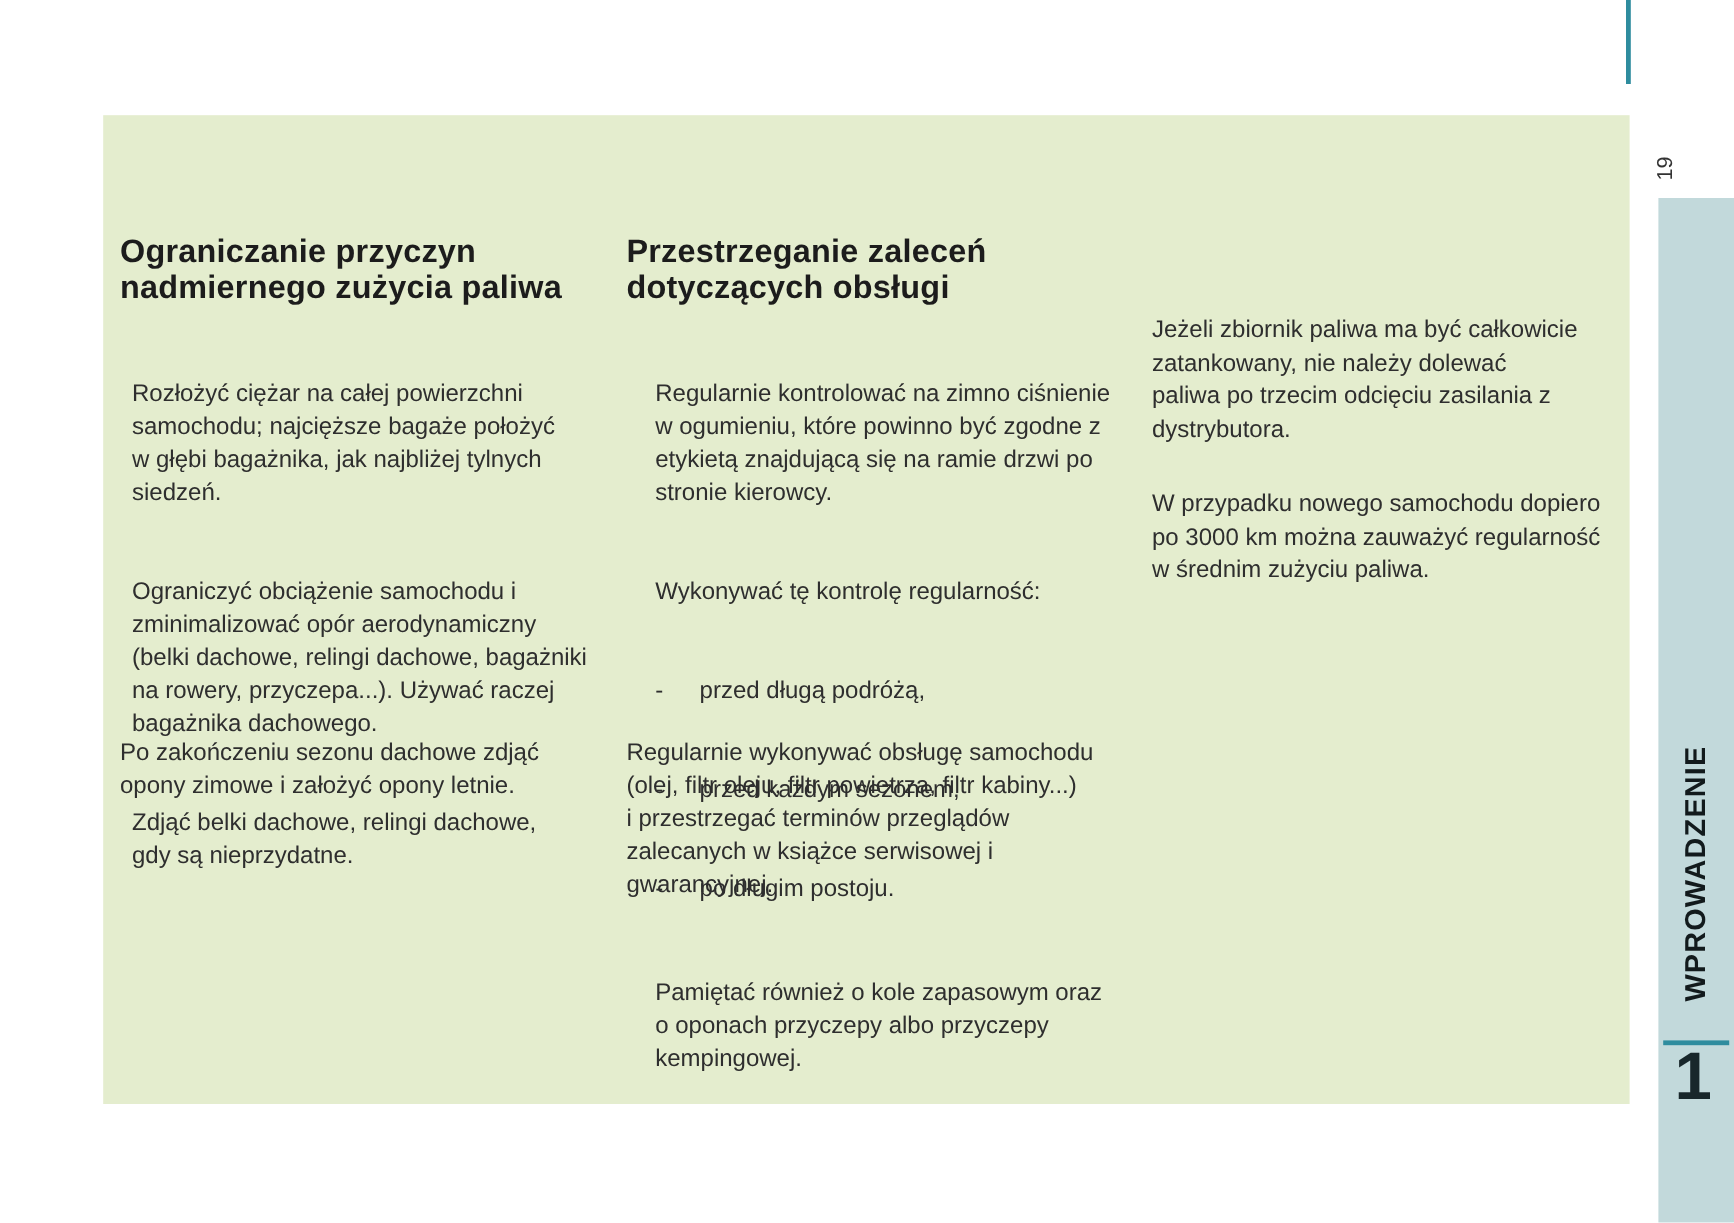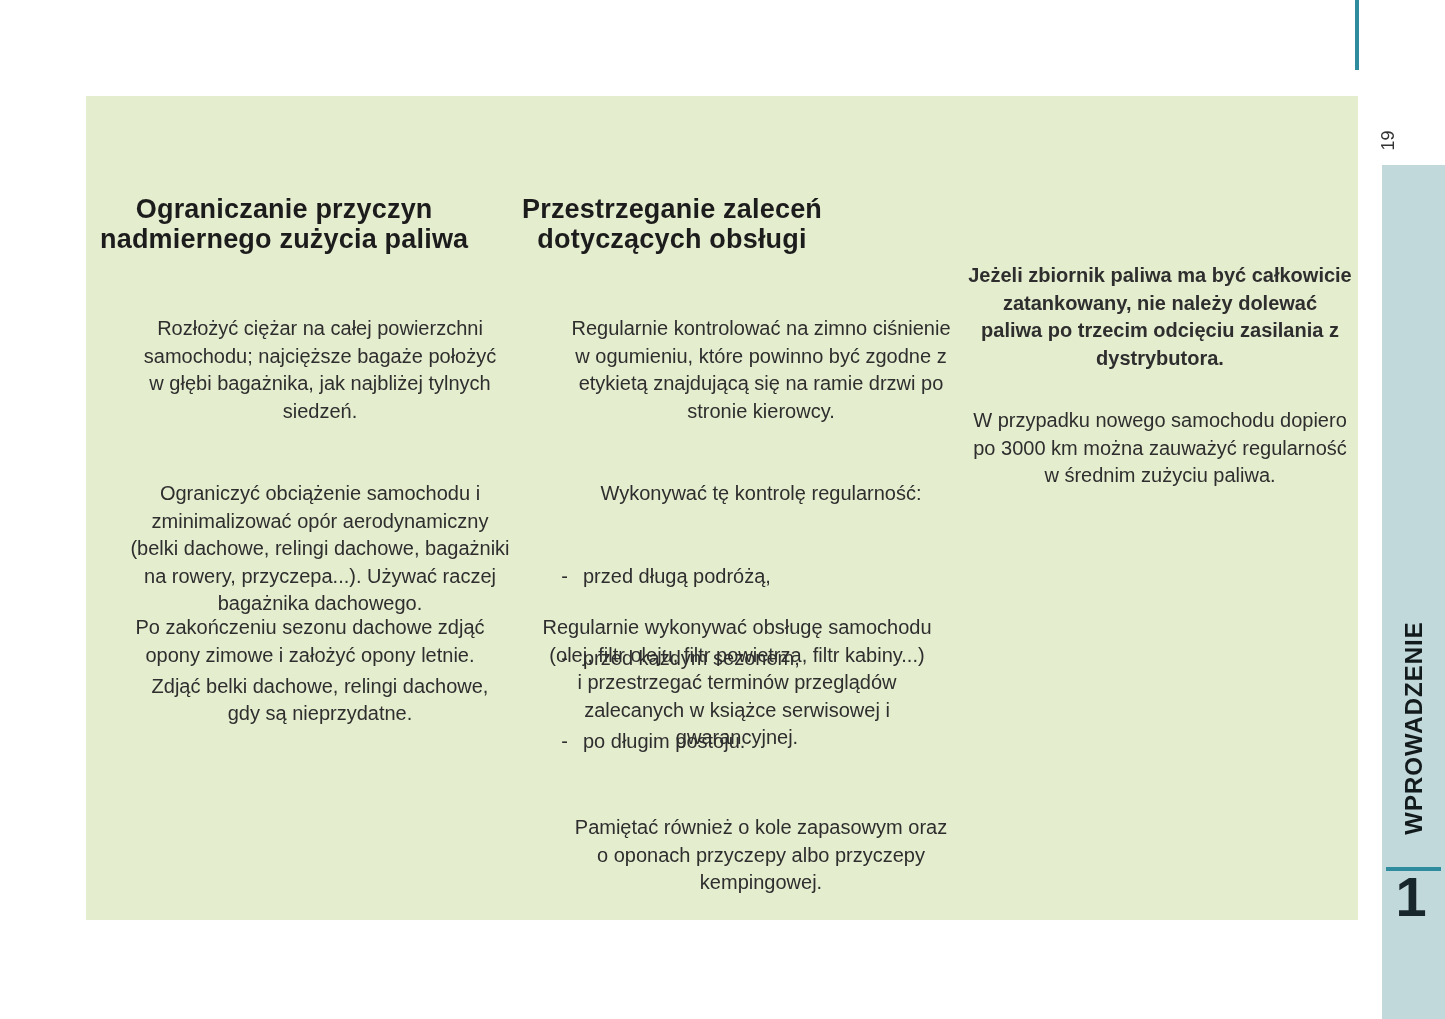--- a/index.html
+++ b/index.html
@@ -6,21 +6,20 @@
   html,body { background:#ffffff; }
   #canvas {
     position:relative; width:1445px; height:1019px;
     background:#ffffff; overflow:hidden;
     font-family:"Liberation Sans", sans-serif;
     color:#2e2e2e;
   }
   .panel {
     position:absolute; left:86px; top:96px; width:1272px; height:824px;
     background:#e4edce;
-    text-align:center;
   }
   .topline {
     position:absolute; left:1355px; top:0; width:4px; height:70px;
     background:#2e8c9e;
   }
   .pagenum-wrap {
     position:absolute; left:1364px; top:120px; width:48px; height:40px;
     display:flex; align-items:center; justify-content:center;
   }
   .pagenum {
@@ -52,21 +51,21 @@
     font-size:27px; line-height:30px; font-weight:bold; color:#1c1c1c;
     letter-spacing:0.2px;
   }
   .block p { margin:0; }
   .c1-heading { left:14px; top:98px; }
   .c1-body    { left:24px; top:164px; width:420px; }
   .c1-bottom  { left:14px; top:518px; width:420px; }
   .c2-heading { left:436px; top:98px; }
   .c2-body    { left:460px; top:164px; width:430px; }
   .c2-bottom  { left:436px; top:518px; width:430px; }
-  .c3-para1   { left:874px; top:166px; width:400px;font-weight:bold; }
+  .c3-para1   { left:874px; top:166px; width:400px; }
   .c3-para2   { left:874px; top:311px; width:400px; }
   .check-item { display:flex; }
   .check-marker { width:37px; flex:0 0 37px; }
   .after-list { margin-top:4px !important; }
 </style>
 </head>
 <body>
 
 <div id="canvas">
 

